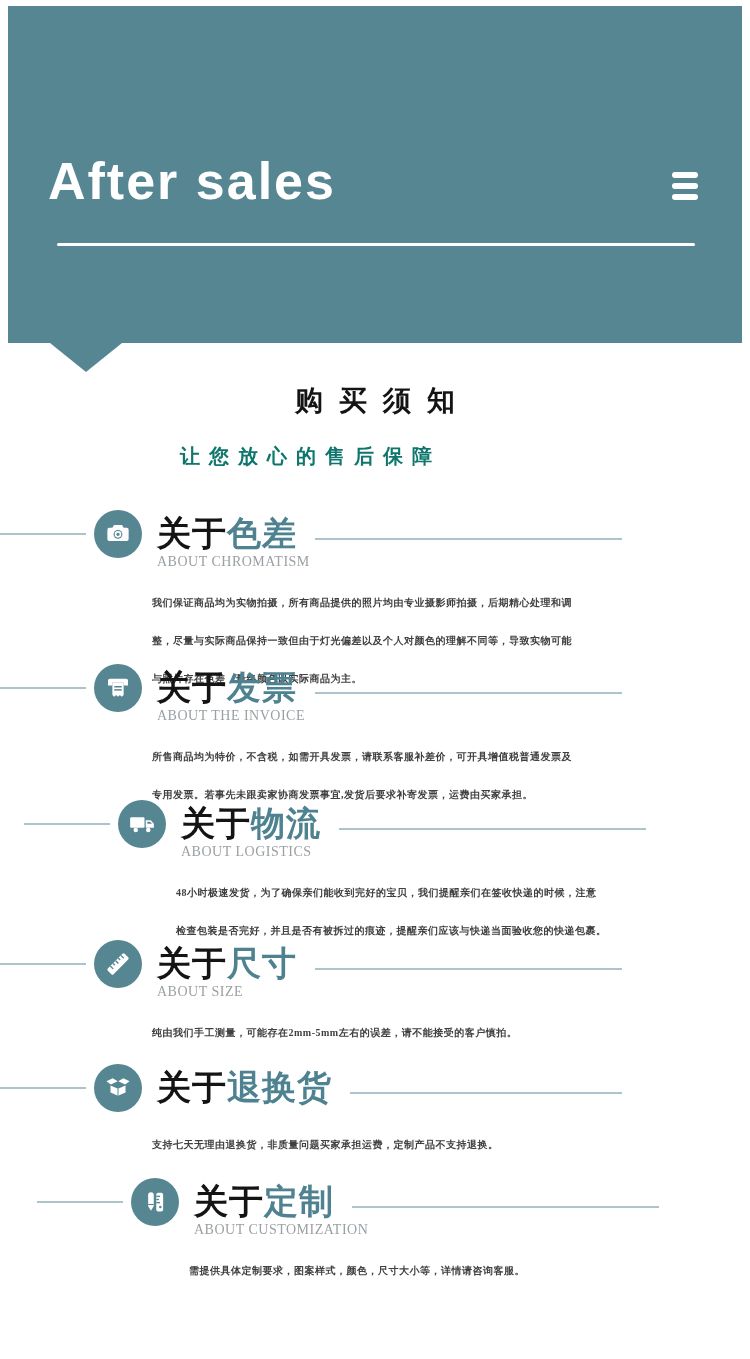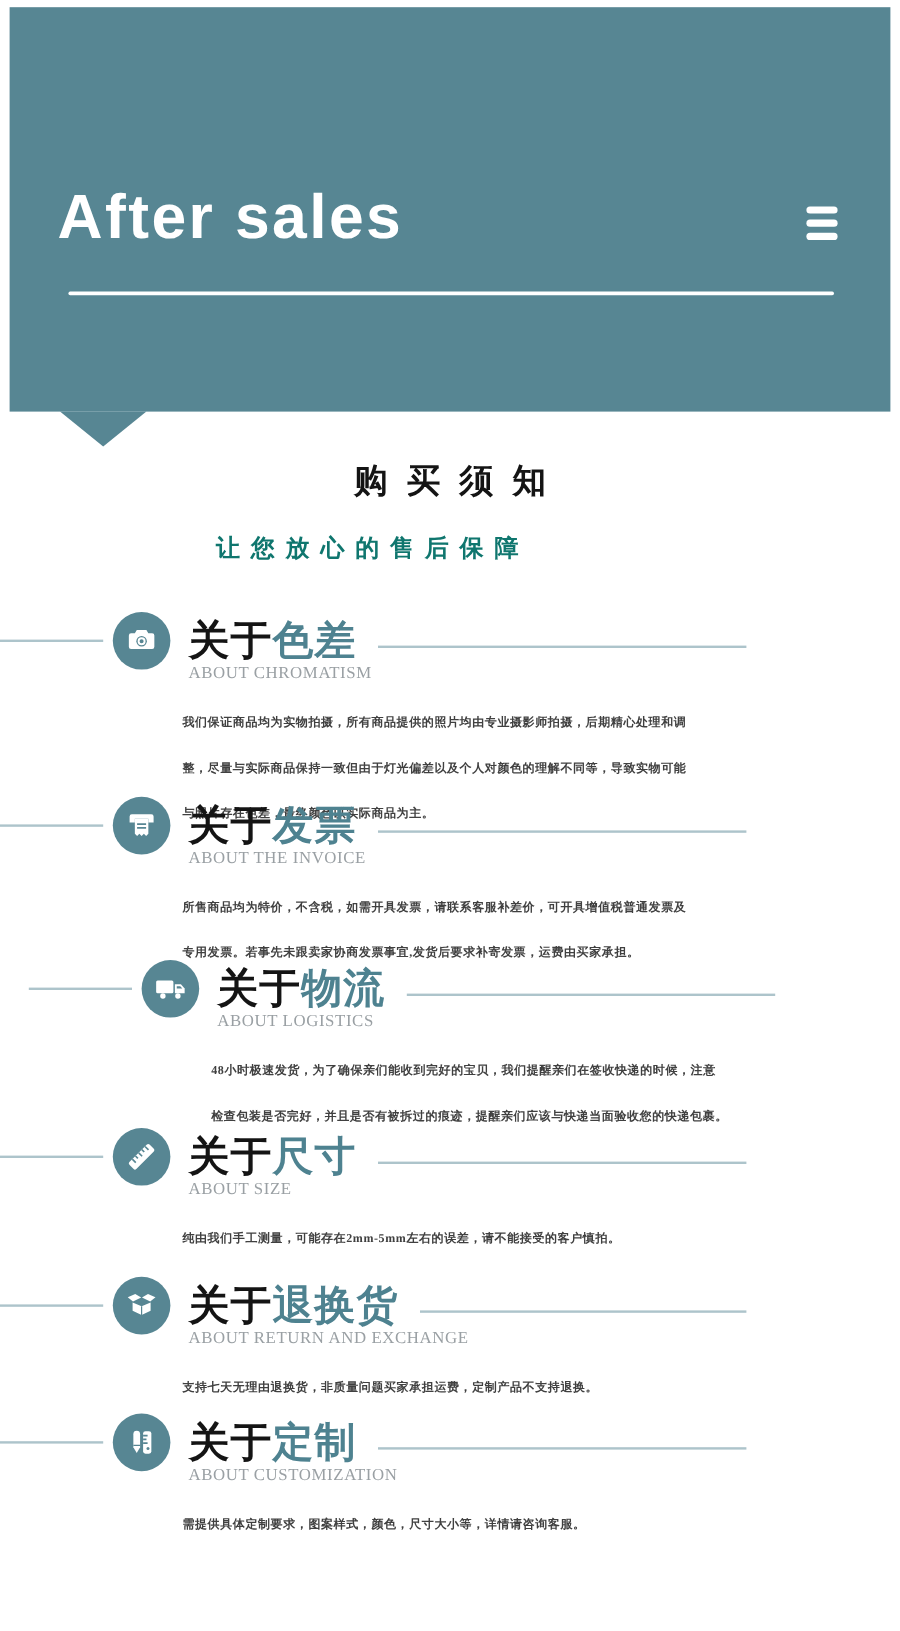--- a/index.html
+++ b/index.html
@@ -168,25 +168,24 @@
                 <path d="M12 20l12 5 12-5v11l-12 5.5L12 31z"></path>
               </g>
               <line x1="24" y1="25" x2="24" y2="36.5" stroke="#578693" stroke-width="1.6"></line>
             </svg>
           </div>
         <div class="sec-title">
           <span class="t-prefix">关于</span><span class="t-key">退换货</span>
         </div>
         <div class="rule rule-right"></div>
       </div>
-      <div class="sec-en">ABOUT RETURN AND EXCHANGE</div>
       <p class="sec-body">支持七天无理由退换货，非质量问题买家承担运费，定制产品不支持退换。</p>
     </div>
 
-    <div class="section" style="top: 1178px;">
+    <div class="section" style="top: 1178px; padding-left: 37px;">
       <div class="sec-header">
         <div class="rule rule-left"></div>
         <div class="icon-circle">
             <svg viewBox="0 0 48 48" width="30" height="30">
               <path fill="#fff" d="M13 13a4.5 4.5 0 0 1 9 0v17.5L17.5 38 13 30.5z"></path>
               <line x1="13" y1="28" x2="22" y2="28" stroke="#578693" stroke-width="1.8"></line>
               <rect x="26" y="9" width="11" height="30" rx="3.2" fill="#fff"></rect>
               <g stroke="#578693" stroke-width="2.2">
                 <line x1="26" y1="15" x2="32" y2="15"></line>
                 <line x1="26" y1="20" x2="30.5" y2="20"></line>

